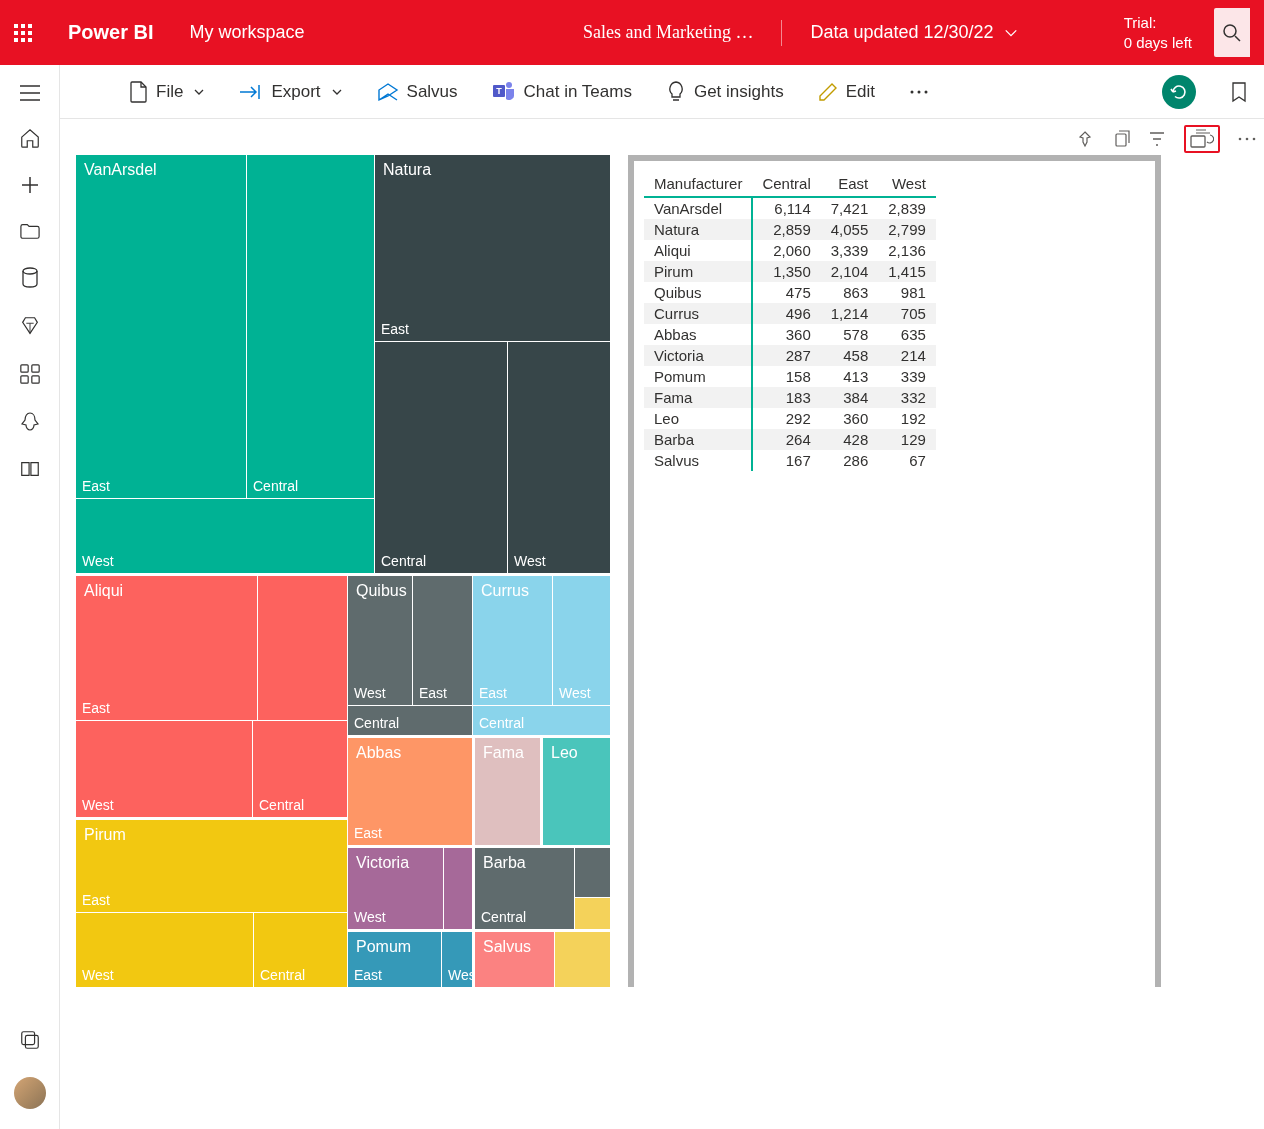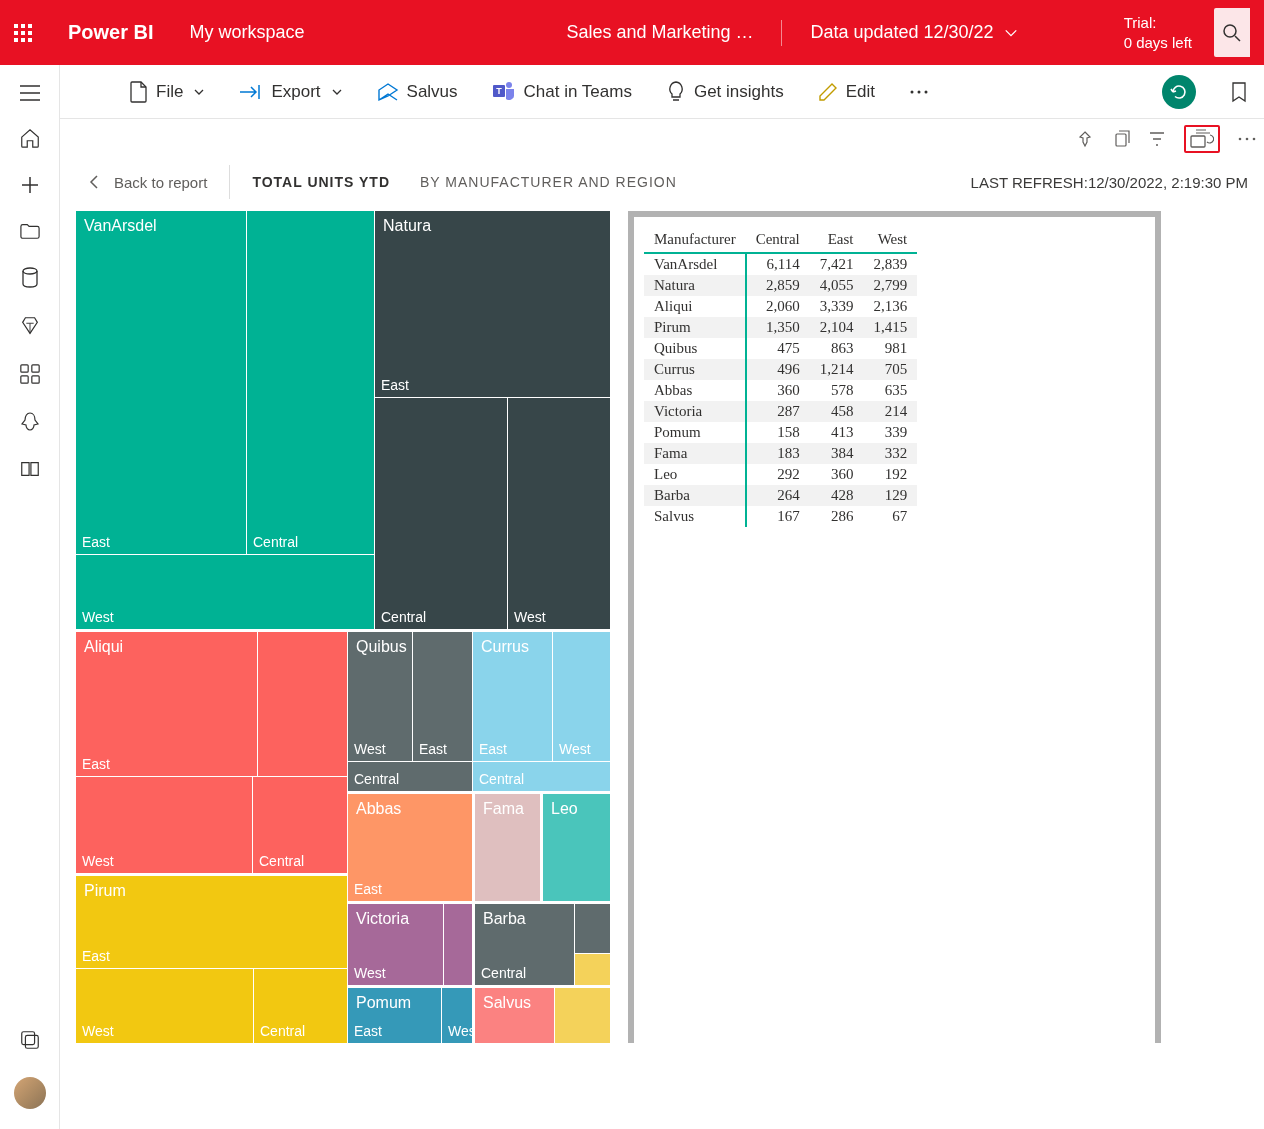--- a/index.html
+++ b/index.html
@@ -5,21 +5,21 @@
 * { box-sizing: border-box; margin: 0; padding: 0; }
 body { font-family: "Segoe UI", Arial, sans-serif; font-size: 14px; color: #323130; background: #fff; width: 1264px; }
 svg { display: block; }
 
 
 .topbar { background: #e81123; height: 65px; display: flex; align-items: center; color: #fff; padding: 0 14px; gap: 16px; }
 .waffle { display: grid; grid-template-columns: repeat(3,4px); grid-template-rows: repeat(3,4px); gap: 3px; }
 .waffle span { background: #fff; width: 4px; height: 4px; }
 .brand { font-size: 20px; font-weight: 600; margin-left: 20px; }
 .workspace { font-size: 18px; margin-left: 20px; font-weight: 400; }
-.report-title { font-size: 18px; margin-left: auto; }
+.report-title { font-size: 18px; margin-left: auto; font-family: Liberation Serif, serif; }
 .vdiv { width: 1px; height: 26px; background: rgba(255,255,255,0.5); margin: 0 12px; }
 .updated { display:flex; align-items:center; gap:10px; font-size: 18px; }
 .trial { font-size: 15px; line-height: 1.3; margin-left: 90px; }
 .search-box { background: #fce6e8; width: 36px; height: 49px; display:flex; align-items:center; justify-content:center; border-radius:2px 0 0 2px; margin-left:6px; }
 
 
 .cmdbar { height: 54px; border-bottom: 1px solid #e5e5e5; display:flex; align-items:center; padding: 0 16px 0 70px; gap: 34px; font-size: 17px; background:#fff; }
 .cmditem { display:flex; align-items:center; gap:8px; cursor:pointer; }
 .cmd-spacer { flex:1; }
 .reset-badge { width:34px; height:34px; border-radius:50%; background:#00856c; display:flex; align-items:center; justify-content:center; }
@@ -43,21 +43,21 @@
 .content { display:flex; gap:18px; padding: 0 0 0 16px; }
 
 
 .treemap { position: relative; width: 534px; height: 832px; }
 .treemap .block { position:absolute; color:#fff; font-size:15px; }
 .treemap .lbl-tl { position:absolute; top:6px; left:8px; font-size:16px; }
 .treemap .sublbl { position:absolute; bottom:4px; left:6px; font-size:14px; }
 
 
 .tablewrap { border:6px solid #b2b2b2; border-bottom:none; width: 533px; background:#fff; padding:10px 0 0 10px; height: 832px; }
-.tablewrap table { border-collapse: collapse; font-size:15px;font-family:Liberation Serif, serif; }
+.tablewrap table { border-collapse: collapse; font-size:15px; }
 .tablewrap th { text-align:left; font-weight:400; padding:4px 10px; border-bottom:2px solid #00b294; color:#323130; }
 .tablewrap th.num, .tablewrap td.num { text-align:right; }
 .tablewrap td { padding:2px 10px; }
 .tablewrap tr.shade td { background:#f2f2f2; }
 .tablewrap td.mfr { border-right:2px solid #00b294; min-width:90px; }
 
 .ico { color:#605e5c; }
 .chev { margin-left:2px; }
 </style>
 </head>
@@ -224,34 +224,20 @@
           <path d="M20 6a4 4 0 1 1-3 7" fill="none" stroke="#605e5c" stroke-width="1.2"></path>
         </svg>
   </span>
   <svg width="18" height="6" viewBox="0 0 18 6" class="ico">
         <circle cx="2" cy="3" r="1.3" fill="#605e5c"></circle>
         <circle cx="9" cy="3" r="1.3" fill="#605e5c"></circle>
         <circle cx="16" cy="3" r="1.3" fill="#605e5c"></circle>
       </svg>
 </div>
 
-<div class="pagehdr">
-  <div class="back">
-    <svg width="12" height="16" viewBox="0 0 12 16">
-          <path d="M9 2 3 8l6 6" stroke="#605e5c" fill="none" stroke-width="1.5"></path>
-        </svg>
-    <span>Back to report</span>
-  </div>
-  <div class="crumb-sep"></div>
-  <span class="crumb-strong">TOTAL UNITS YTD</span>
-  <span class="crumb-sub">BY MANUFACTURER AND REGION</span>
-  <div class="refresh">
-    <span>LAST REFRESH:</span><span>12/30/2022, 2:19:30 PM</span>
-  </div>
-</div>
 
 <div class="content">
 
   <div class="treemap">
 
     <div class="block" style="left:0;top:0;width:298px;height:343px;background:#00b294;border-right:1px solid #fff;">
       <span class="lbl-tl">VanArsdel</span>
       <span class="sublbl">East</span>
     </div>
     <div class="block" style="left:0;top:343px;width:298px;height:75px;background:#00b294;border-top:1px solid #fff;">

